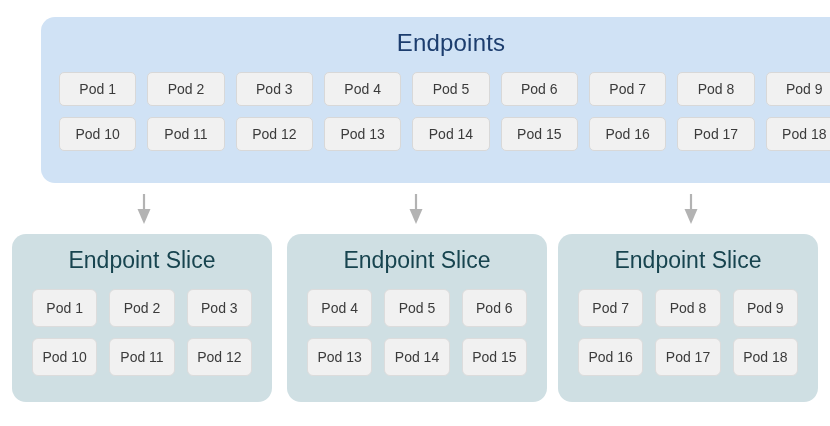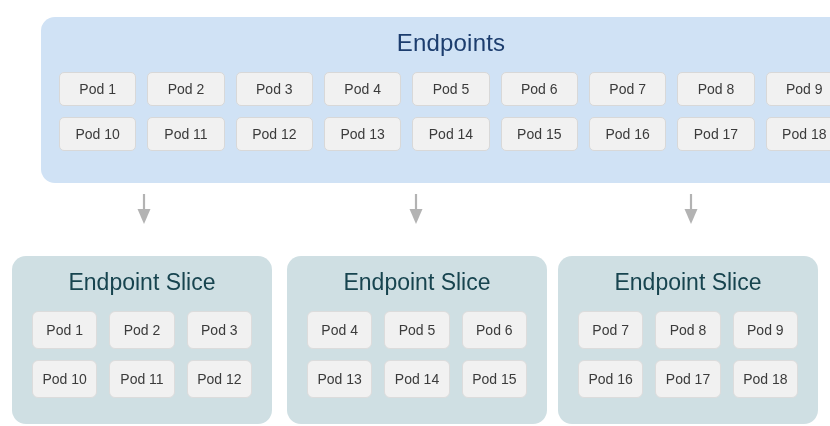--- a/index.html
+++ b/index.html
@@ -80,21 +80,21 @@
     position: absolute;
     top: 194px;
     width: 18px;
     height: 30px;
   }
   .arrow svg { display: block; }
 
   
   .slice-panel {
     position: absolute;
-    top: 256px;
+    top: 234px;
     width: 260px;
     height: 168px;
     background: #cfdfe3;
     border-radius: 14px;
     box-sizing: border-box;
   }
 
   .slice-title {
     position: absolute;
     left: 0;

